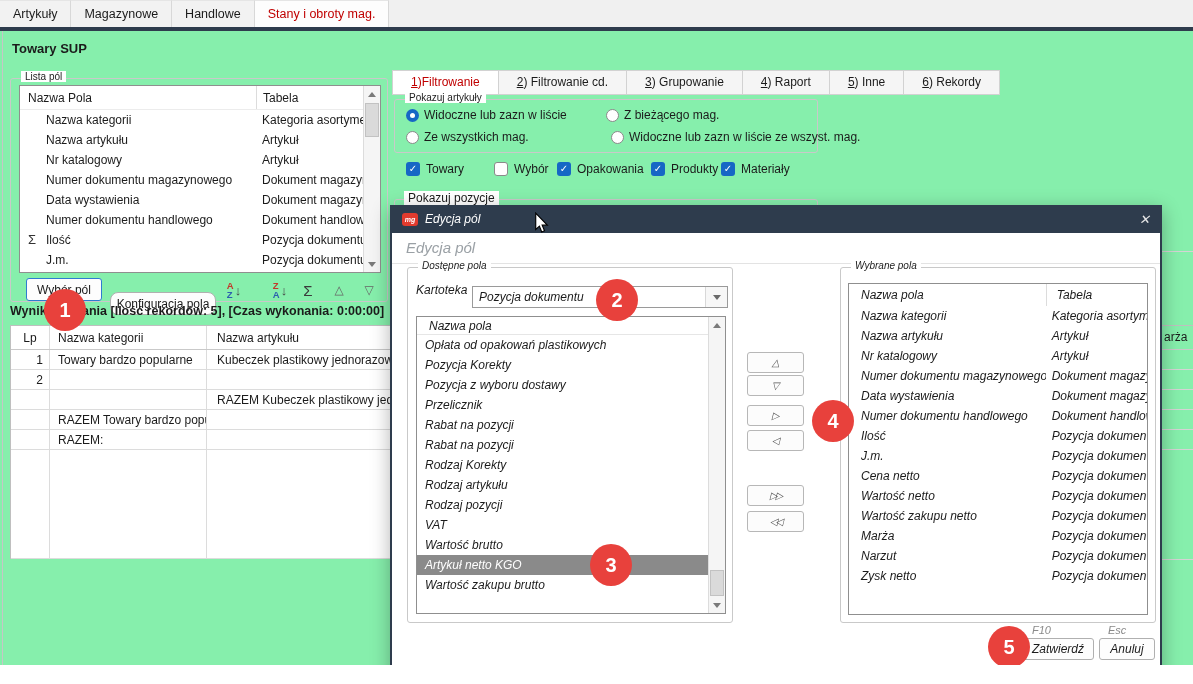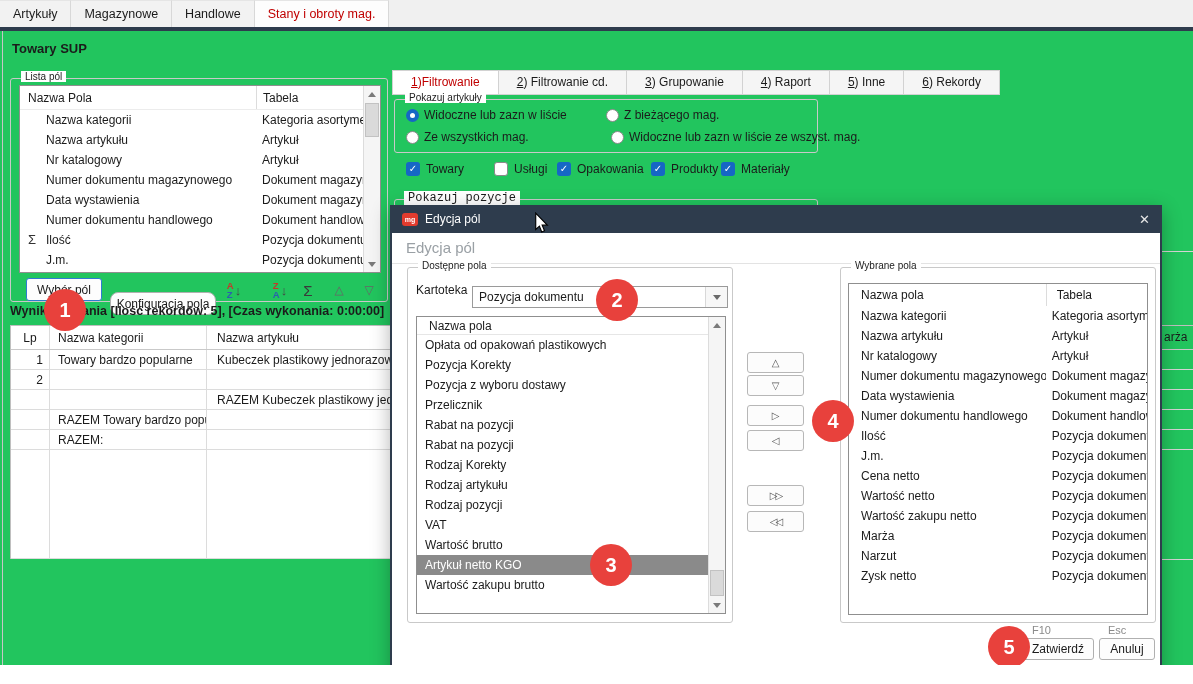--- a/index.html
+++ b/index.html
@@ -1,17 +1,17 @@
 <!DOCTYPE html>
 <html><head>
 <meta charset="utf-8">
 <style>
   * { margin:0; padding:0; box-sizing:border-box; }
   body { font-family:"Liberation Sans", sans-serif; background:#fff; }
-  #root { position:relative; width:1193px; height:665px; background:#22c55e; overflow:hidden;
+  #root { position:relative; width:1193px; height:665px; background:#86efac; overflow:hidden;
           font-size:12px; color:#1b1b1b; }
 
   
   .menubar { position:absolute; left:0; top:0; width:100%; height:27px; background:#f0f0f0; display:flex; }
   .menutab { padding:0 13px; line-height:26px; font-size:12.5px; background:#f2f2f2;
              border-right:1px solid #d8d8d8; border-top:1px solid #e5e5e5; color:#1b1b1b; }
   .menutab.active { background:#fdfdfd; color:#c00000; }
   .darkband { position:absolute; left:0; top:27px; width:100%; height:4px; background:#2e3c4d; }
   .win-left-border { position:absolute; left:2px; top:31px; bottom:0; width:1px; background:#c6c6c6; }
 
@@ -82,21 +82,21 @@
   .radio { width:13px; height:13px; border-radius:50%; border:1px solid #8a8a8a; background:#fff; flex:0 0 auto; }
   .radio.on { border:none; background:#1667c5; position:relative; }
   .radio.on::after { content:""; position:absolute; left:4px; top:4px; width:5px; height:5px; border-radius:50%; background:#fff; }
   .check-item { position:absolute; top:162px; display:flex; align-items:center; gap:6px; white-space:nowrap; }
   .checkbox { width:14px; height:14px; border-radius:3px; border:1px solid #8a8a8a; background:#fff; flex:0 0 auto; }
   .checkbox.on { border:none; background:#1667c5; color:#fff; font-size:10px; line-height:14px; text-align:center; }
   .checkbox.on::after { content:"✓"; }
 
   #pozycje-clip { position:absolute; left:394px; top:188px; width:424px; height:17px; overflow:hidden; }
   #pozycje-clip .pz-border { position:absolute; left:0; top:11px; width:424px; height:30px; border:1px solid #c9c9c9; border-radius:3px; }
-  #pozycje-clip .pz-legend { position:absolute; left:10px; top:3px; background:#fff; padding:0 4px;font-family:Liberation Mono, monospace; }
+  #pozycje-clip .pz-legend { position:absolute; left:10px; top:3px; background:#fff; padding:0 4px; }
 
   
   .bg-hline { position:absolute; left:1162px; width:31px; height:1px; background:#d4d4d4; }
   #bg-marza { position:absolute; left:1164px; top:330px; color:#1b1b1b; }
   .bg-tick { position:absolute; top:678px; width:1px; height:6px; background:#c9c9c9; }
 
   
   #modal { position:absolute; left:390px; top:205px; width:772px; height:473px; background:#fff;
            border-left:2px solid #2e3c4d; border-right:2px solid #2e3c4d; border-bottom:7px solid #2e3c4d;
            box-shadow:0 5px 18px rgba(0,0,0,.3); z-index:20; }
@@ -312,21 +312,21 @@
       <span>Widoczne lub zazn w liście ze wszyst. mag.</span>
     </div>
   </div>
 
   <div class="check-item" style="left:406px;">
     <span class="checkbox on"></span>
     <span>Towary</span>
   </div>
   <div class="check-item" style="left:494px;">
     <span class="checkbox"></span>
-    <span>Usługi</span>
+    <span>Wybór</span>
   </div>
   <div class="check-item" style="left:557px;">
     <span class="checkbox on"></span>
     <span>Opakowania</span>
   </div>
   <div class="check-item" style="left:651px;">
     <span class="checkbox on"></span>
     <span>Produkty</span>
   </div>
   <div class="check-item" style="left:721px;">
@@ -359,21 +359,21 @@
   <div class="bg-tick" style="left:743px;"></div>
   <div class="bg-tick" style="left:787px;"></div>
   <div class="bg-tick" style="left:840px;"></div>
   <div class="bg-tick" style="left:897px;"></div>
   <div class="bg-tick" style="left:953px;"></div>
   <div class="bg-tick" style="left:1010px;"></div>
   <div class="bg-tick" style="left:1067px;"></div>
   <div class="bg-tick" style="left:1123px;"></div>
   <div class="bg-tick" style="left:1180px;"></div>
 
-  <div id="modal" style="position:absolute;">
+  <div id="modal" style="position:absolute;font-style:italic;">
     <div class="titlebar">
       <span class="app-icon">mg</span>
       <span class="title-text">Edycja pól</span>
       <span class="close-btn">✕</span>
     </div>
     <div class="subheader">Edycja pól</div>
 
     <div class="group" id="grp-dostepne">
       <span class="group-legend">Dostępne pola</span>
       <span class="kart-label">Kartoteka</span>

